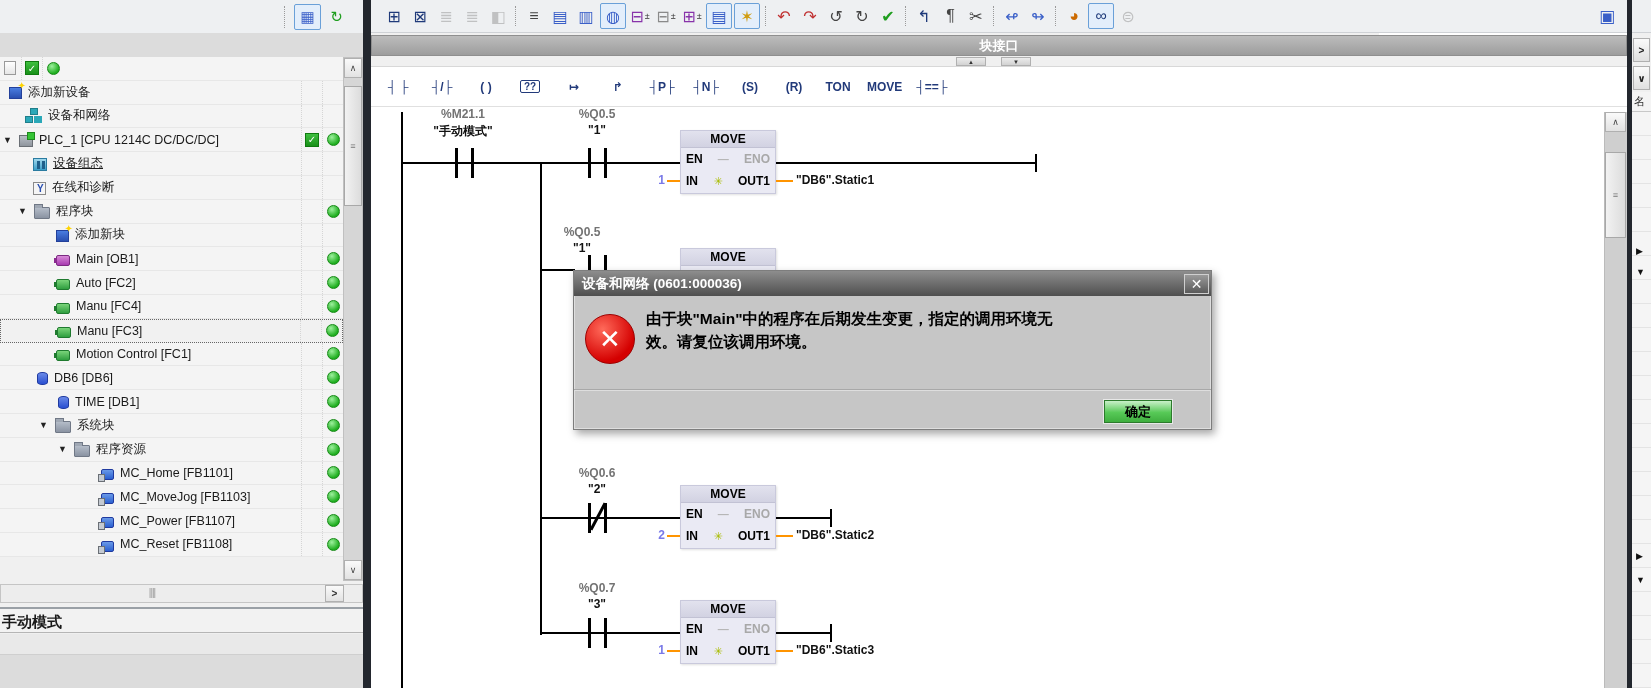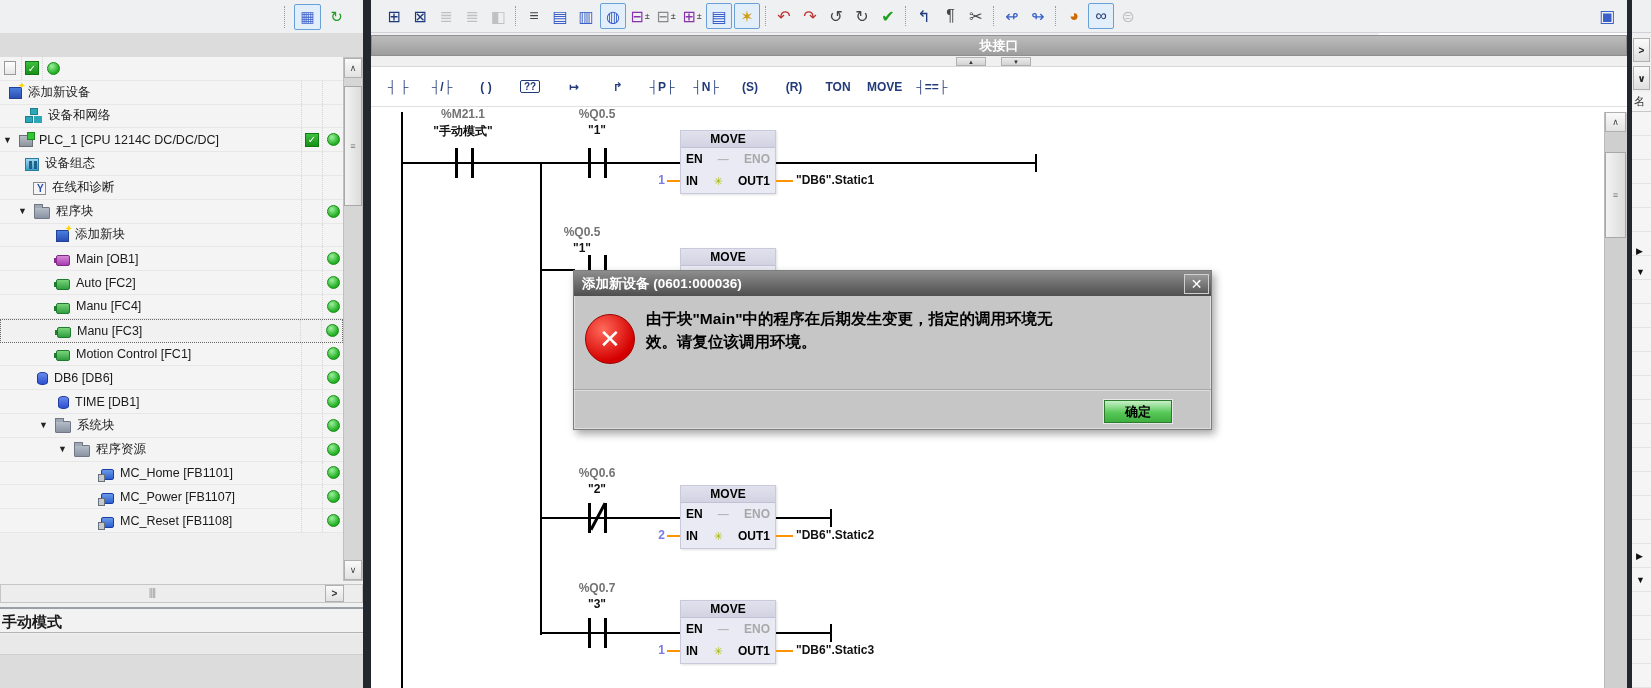--- a/index.html
+++ b/index.html
@@ -194,21 +194,21 @@
           <span class="arrow">▼</span>
           <span class="ti ti-plc"></span>
           <span class="tlabel">PLC_1 [CPU 1214C DC/DC/DC]</span>
           <span class="col-c">
             <span class="chk">✓</span>
           </span>
           <span class="col-c">
             <span class="dot"></span>
           </span>
         </div>
-        <div class="trow" style="padding-left: 25px;">
+        <div class="trow" style="padding-left: 33px; text-decoration: underline;">
 
           <span class="ti ti-cfg"></span>
           <span class="tlabel">设备组态</span>
           <span class="col-c">
             <span class="chk" style="visibility: hidden;">✓</span>
           </span>
           <span class="col-c">
             <span class="dot" style="visibility: hidden;"></span>
           </span>
         </div>
@@ -341,20 +341,31 @@
             <span class="chk" style="visibility: hidden;">✓</span>
           </span>
           <span class="col-c">
             <span class="dot"></span>
           </span>
         </div>
         <div class="trow" style="padding-left: 101px;">
 
           <span class="ti ti-fb"></span>
           <span class="tlabel">MC_Home [FB1101]</span>
+          <span class="col-c">
+            <span class="chk" style="visibility: hidden;">✓</span>
+          </span>
+          <span class="col-c">
+            <span class="dot"></span>
+          </span>
+        </div>
+        <div class="trow" style="padding-left: 101px;">
+
+          <span class="ti ti-fb"></span>
+          <span class="tlabel">MC_MoveJog [FB1103]</span>
           <span class="col-c">
             <span class="chk" style="visibility: hidden;">✓</span>
           </span>
           <span class="col-c">
             <span class="dot"></span>
           </span>
         </div>
         <div class="trow" style="padding-left: 101px;">
 
           <span class="ti ti-fb"></span>
@@ -669,21 +680,21 @@
     <div class="rs-name">名</div>
     <div class="rs-rows"></div>
     <div class="rs-mark" style="top:246px">▶</div>
     <div class="rs-mark" style="top:267px">▼</div>
     <div class="rs-mark" style="top:551px">▶</div>
     <div class="rs-mark" style="top:575px">▼</div>
   </div>
 
   <div id="dialog" class="abs">
     <div class="dlg-title">
-      <span>添加新设备 (0601:000036)</span>
+      <span>设备和网络 (0601:000036)</span>
       <span class="dlg-close">✕</span>
     </div>
     <div class="dlg-err">✕</div>
     <div class="dlg-msg">
       <div>由于块"Main"中的程序在后期发生变更，指定的调用环境无</div>
       <div>效。请复位该调用环境。</div>
     </div>
     <div class="dlg-sep"></div>
     <button class="dlg-ok">确定</button>
   </div>

